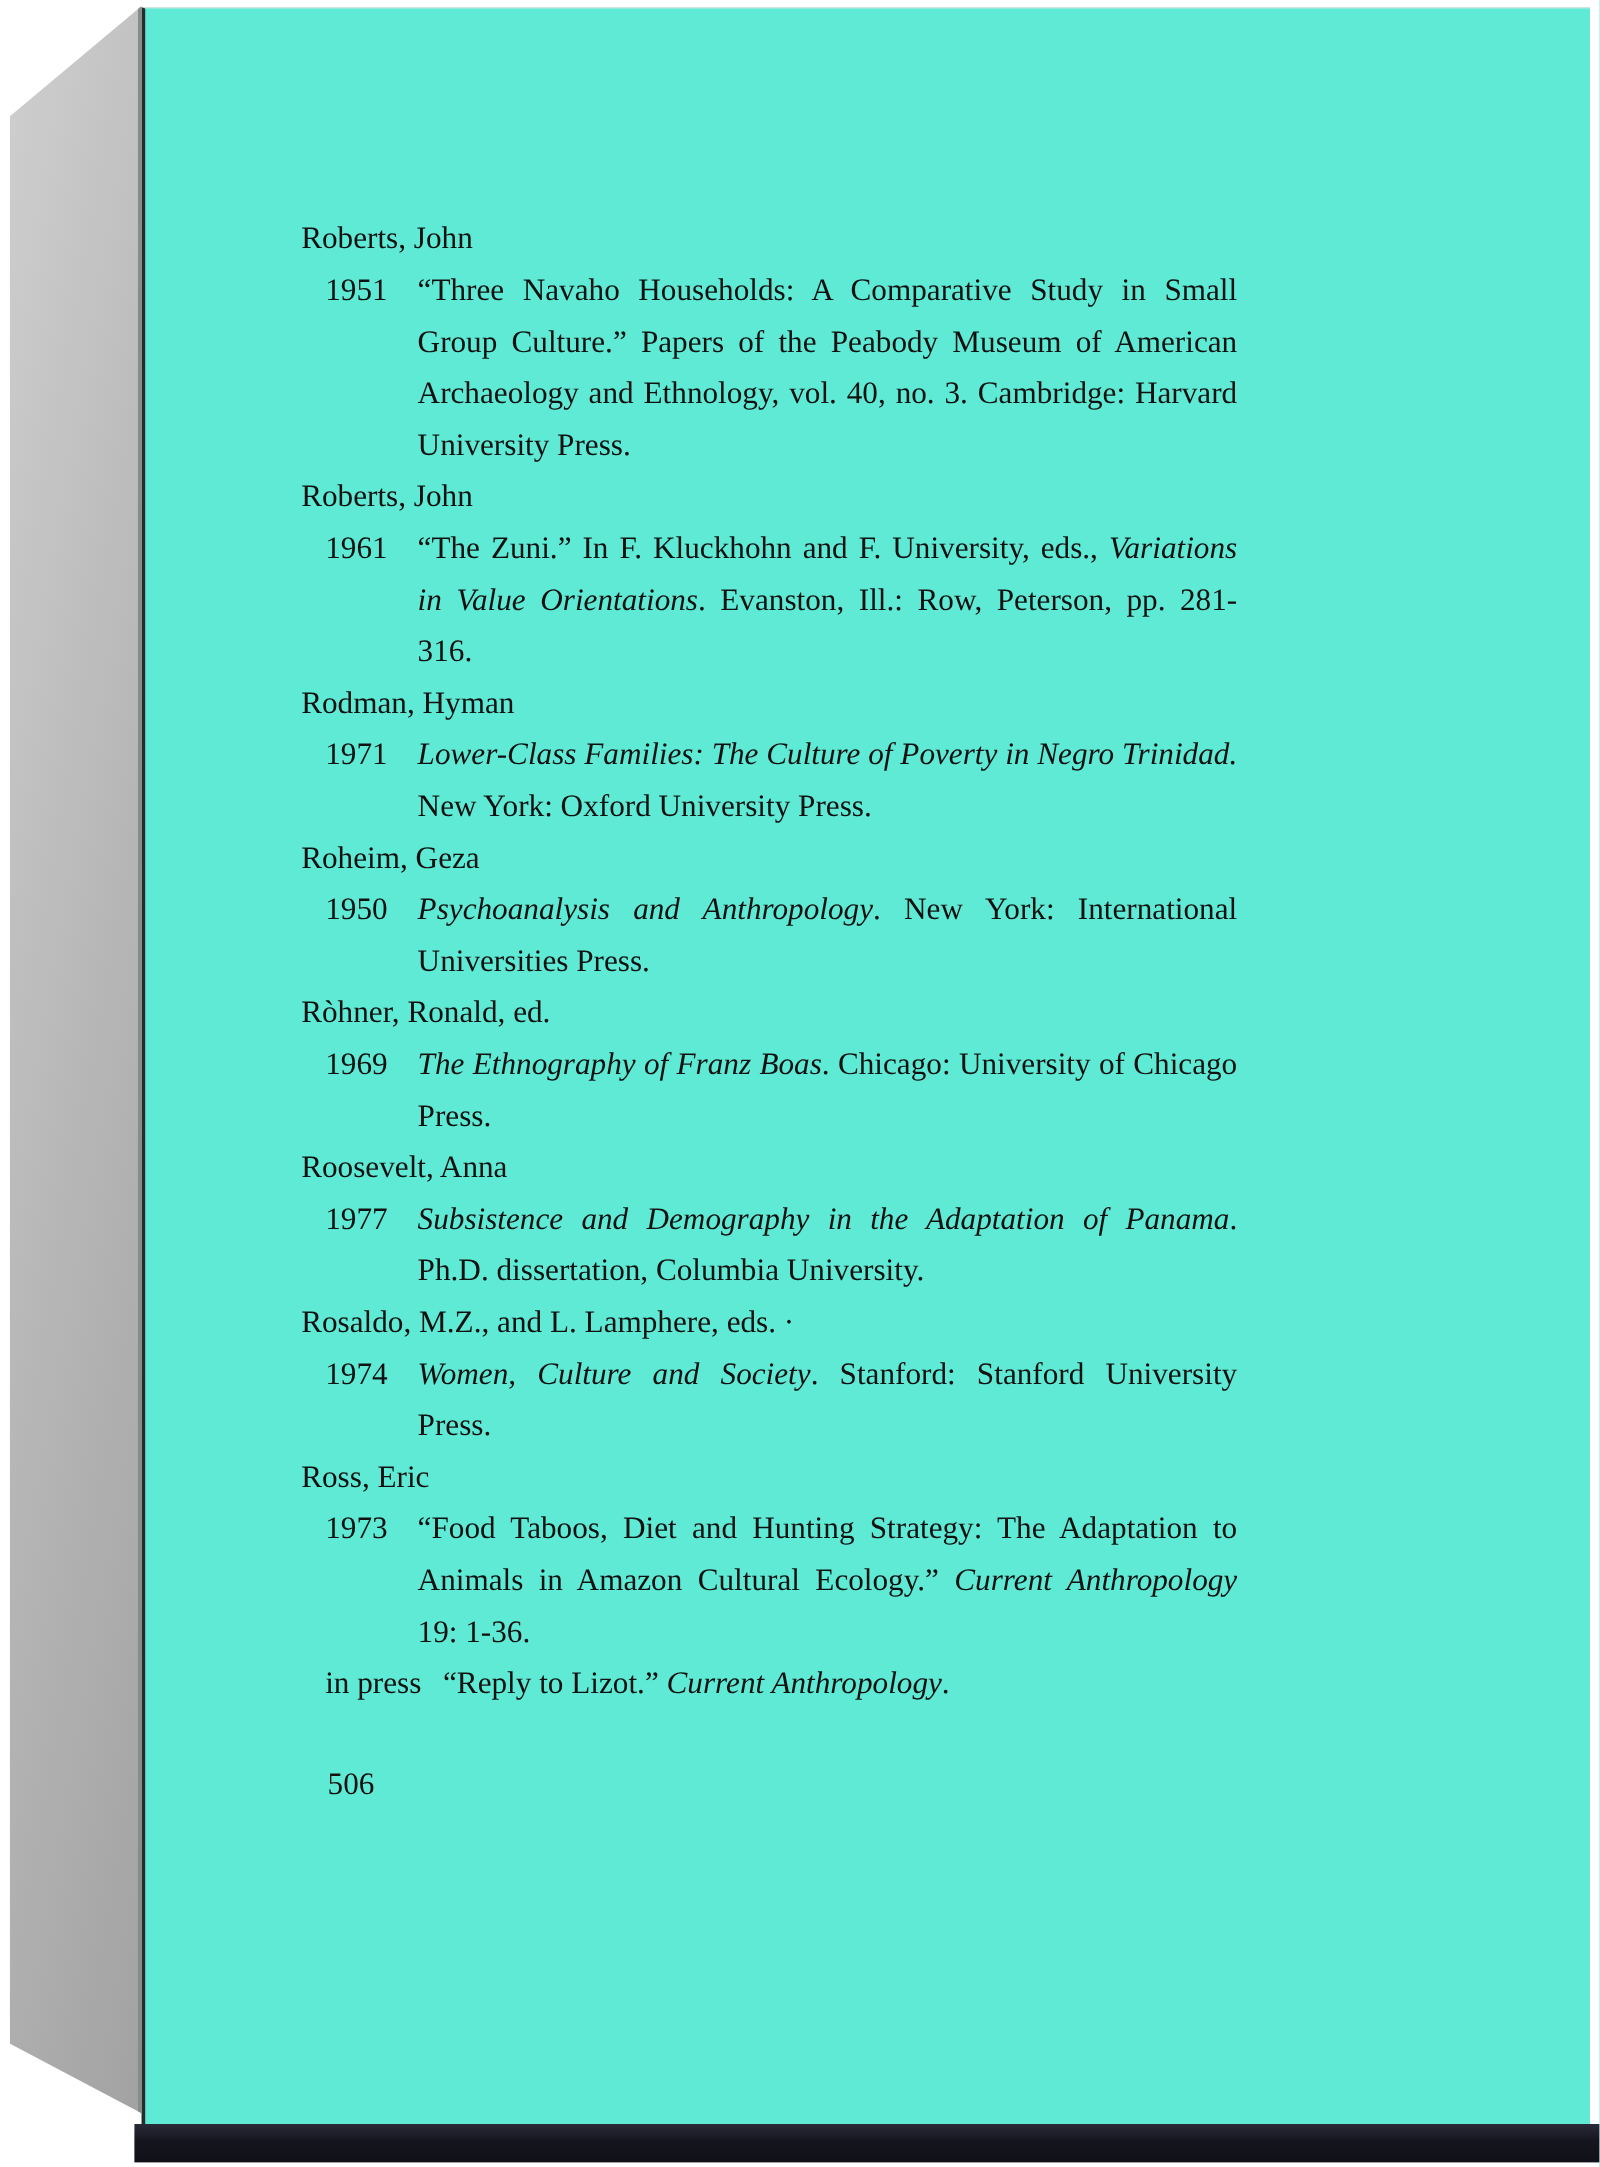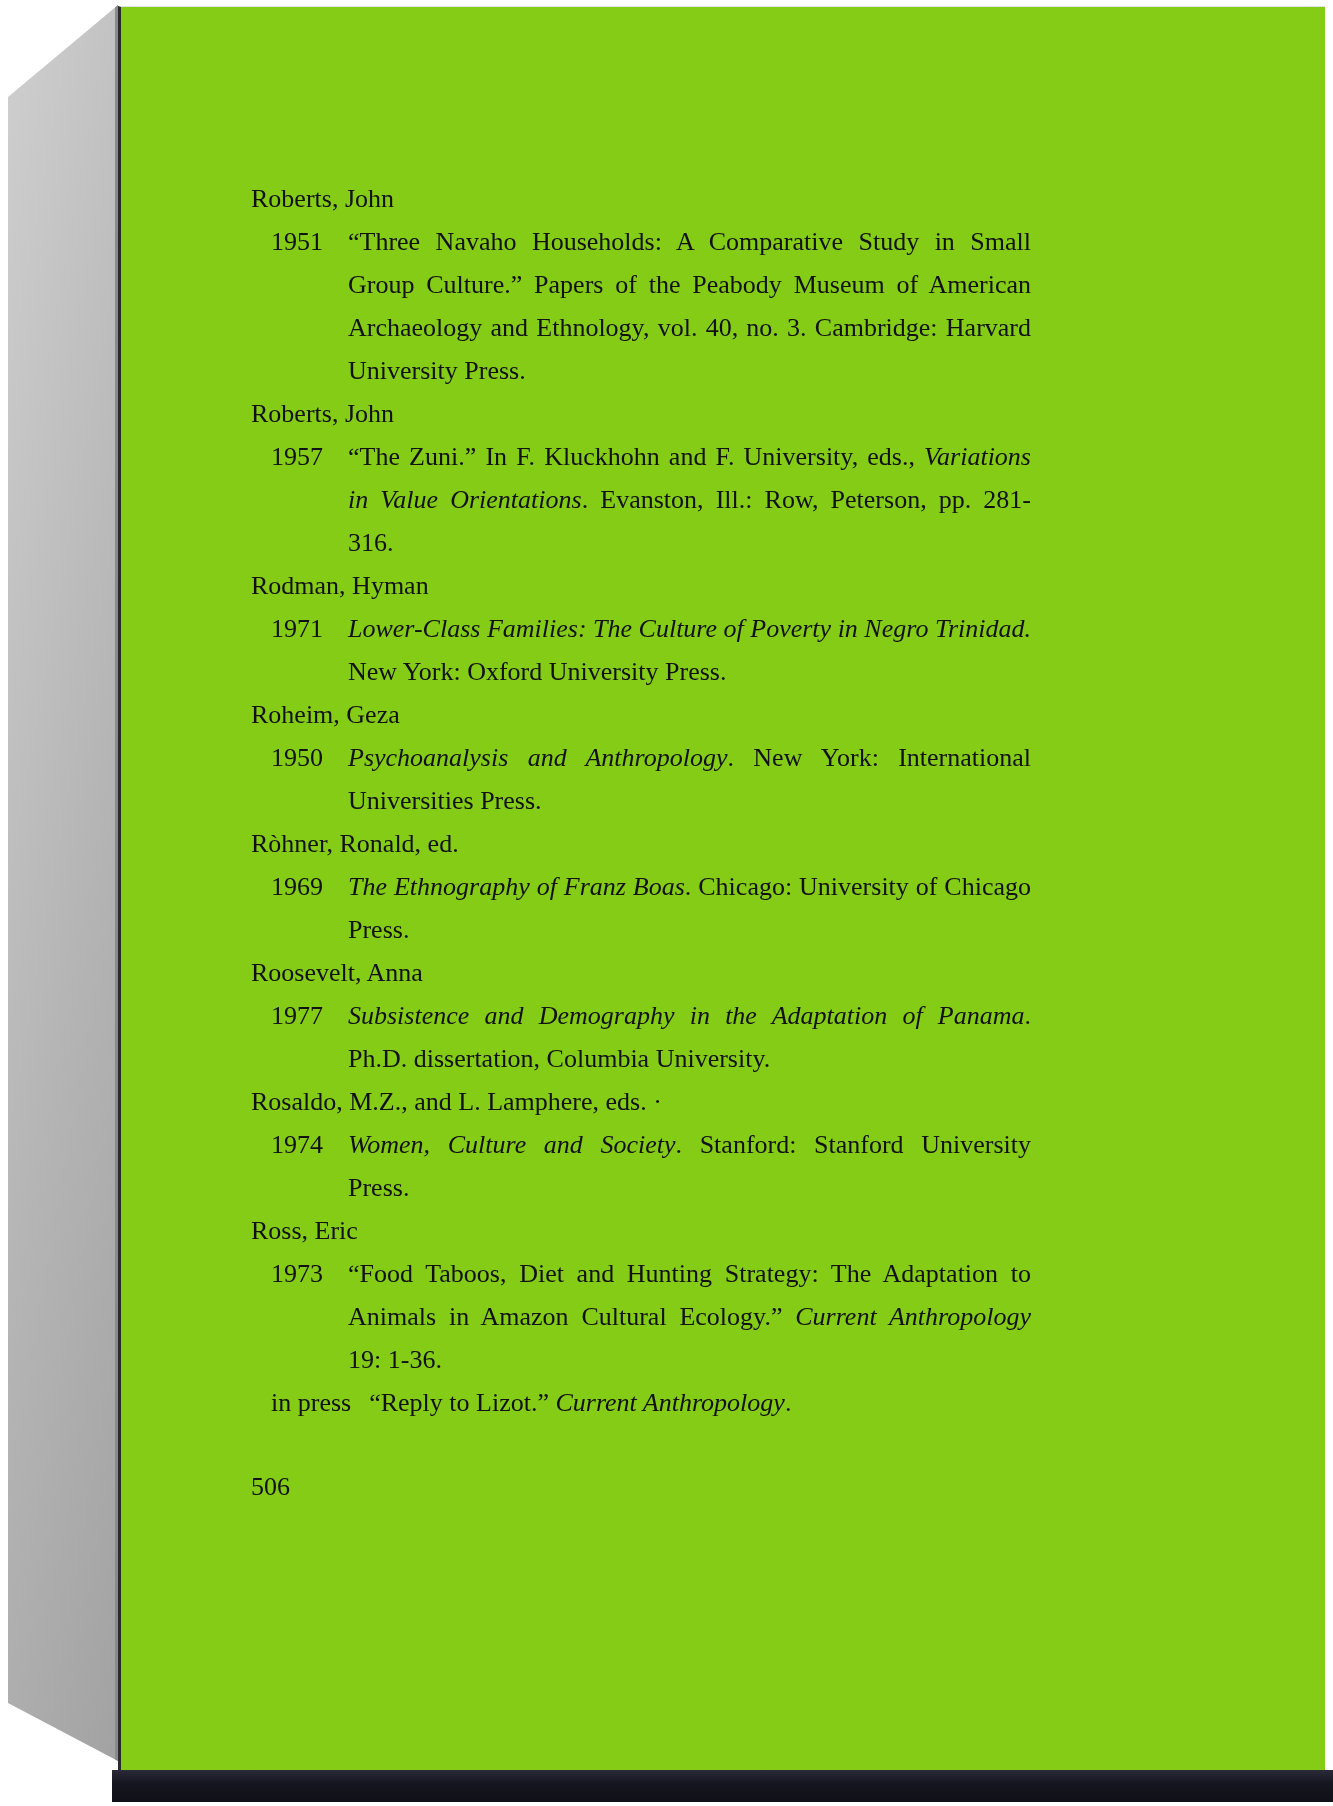--- a/index.html
+++ b/index.html
@@ -38,21 +38,21 @@
     width: 1221px;
     height: 32px;
     background: linear-gradient(to bottom, #2a2a38 0%, #15151f 45%, #101018 100%);
   }
   .book-page {
     position: absolute;
     left: 118px;
     top: 6px;
     width: 1207px;
     height: 1764px;
-    background: #84cc16;
+    background: #5eead4;
     border-left: 3px solid #2b2b2b;
     border-top: 1px solid #e2e2e2;
     padding: 170px 0 0 130px;
   }
 
   
   .bib {
     width: 780px;
     font-size: 26px;
     line-height: 43px;
@@ -73,20 +73,21 @@
   }
   .ref .year { margin-right: 0; }
   .ref .year.wide { margin-right: 18px; min-width: 0; }
   .ref-text {
     flex: 1;
     text-align: justify;
   }
   .ref-text em { font-style: italic; }
   .page-number {
     margin-top: 48px;
+    margin-left: 22px;
     font-size: 26px;
     color: #111111;
   }
 </style>
 </head>
 <body>
 
 <div class="book-edge-left">
   <div class="spine-line"></div>
 </div>
@@ -95,21 +96,21 @@
 
 <div class="book-page">
   <div class="bib" id="bib">
       <div class="author">Roberts, John</div>
       <div class="ref">
         <span class="year">1951</span>
         <span class="ref-text"><span>“Three Navaho Households: A Comparative Study in Small Group Culture.” Papers of the Peabody Museum of American Archaeology and Ethnology, vol. 40, no. 3. Cambridge: Harvard University Press.</span></span>
       </div>
       <div class="author">Roberts, John</div>
       <div class="ref">
-        <span class="year">1957</span>
+        <span class="year">1961</span>
         <span class="ref-text"><span>“The Zuni.” In F. Kluckhohn and F. University, eds., </span><em>Variations in Value Orientations</em><span>. Evanston, Ill.: Row, Peterson, pp. 281-316.</span></span>
       </div>
       <div class="author">Rodman, Hyman</div>
       <div class="ref">
         <span class="year">1971</span>
         <span class="ref-text"><em>Lower-Class Families: The Culture of Poverty in Negro Trinidad.</em><span> New York: Oxford University Press.</span></span>
       </div>
       <div class="author">Roheim, Geza</div>
       <div class="ref">
         <span class="year">1950</span>

